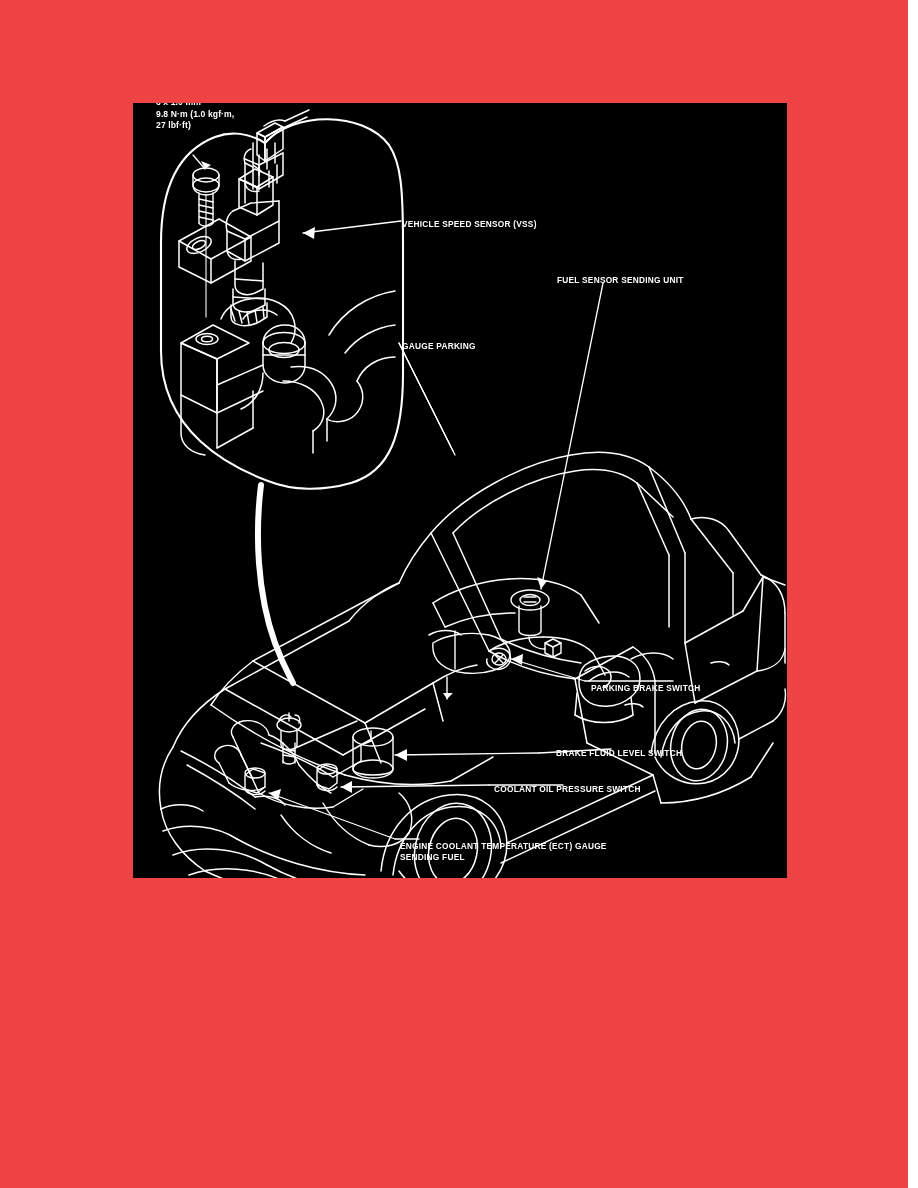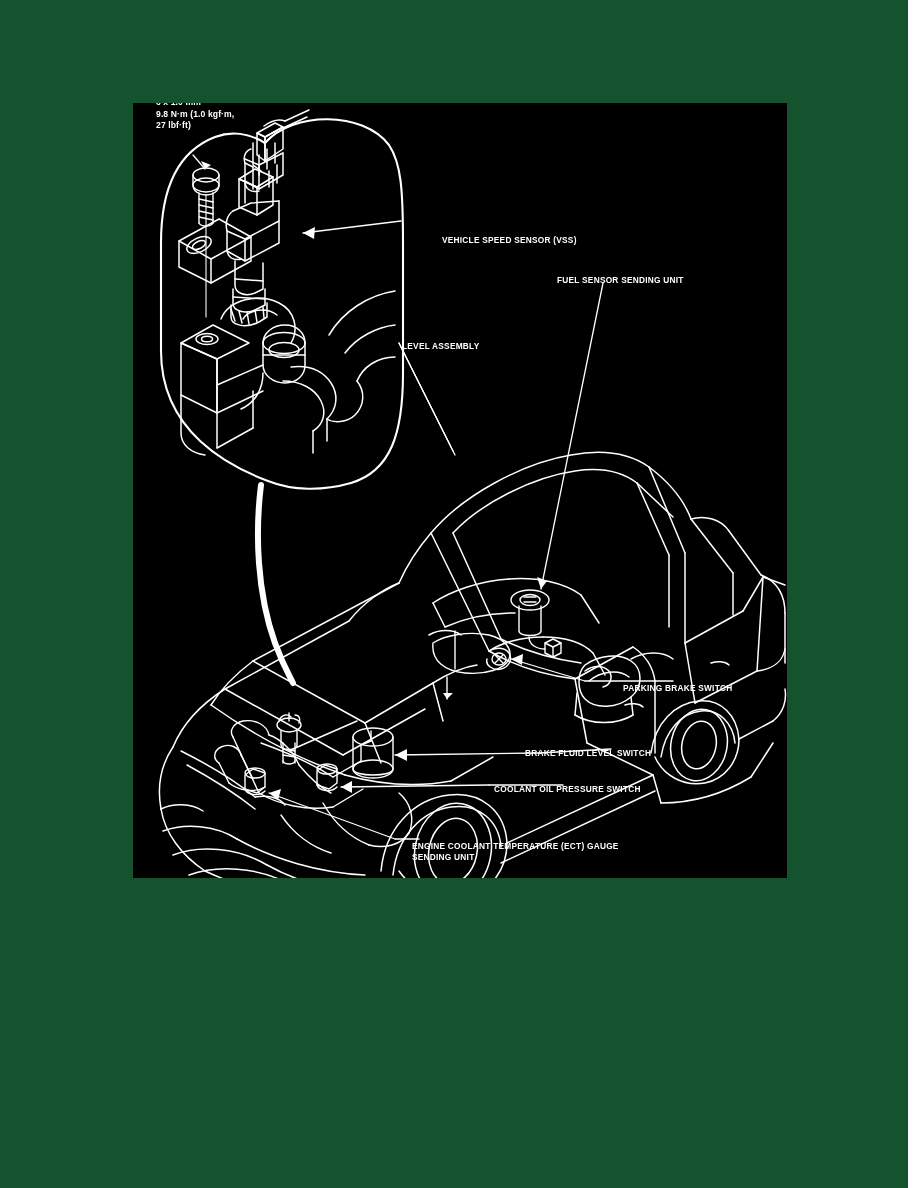--- a/index.html
+++ b/index.html
@@ -1,20 +1,20 @@
 <!DOCTYPE html>
 <html><head>
 <meta charset="utf-8">
 <title>Gauge / Sensor Location Diagram</title>
 <style>
   html,body{margin:0;padding:0;background:#ffffff;}
   body{width:918px;height:1188px;position:relative;
        font-family:"Liberation Sans","DejaVu Sans",sans-serif;
        -webkit-font-smoothing:none;}
-  #page{position:absolute;left:0;top:0;width:908px;height:1188px;background:#14532d;text-decoration:underline;}
+  #page{position:absolute;left:0;top:0;width:908px;height:1188px;background:#ef4444;text-decoration:underline;}
   #figure-panel{position:absolute;left:133px;top:103px;width:654px;height:775px;
                 background:#000000;overflow:hidden;}
   #figure-svg{position:absolute;left:0;top:0;width:654px;height:775px;display:block;}
   .lbl{position:absolute;color:#ffffff;font-size:8.3px;font-weight:bold;
        letter-spacing:0.25px;line-height:10.5px;white-space:pre;
        font-family:"Liberation Sans","DejaVu Sans",sans-serif;}
   .spec{position:absolute;color:#ffffff;font-size:8.6px;font-weight:bold;
         line-height:11.6px;white-space:pre;letter-spacing:0.1px;
         font-family:"Liberation Sans","DejaVu Sans",sans-serif;}
 </style>
@@ -383,28 +383,28 @@
           <path d="M 262 736 L 286 736"></path>
 
           <path d="M 266 240 L 322 352"></path>
         </g>
 
       </g>
     </svg>
 
     <div class="spec" style="left:23px;top:-6px;"><span>6 x 1.0 mm</span><br><span>9.8 N·m (1.0 kgf·m,</span><br><span>27 lbf·ft)</span></div>
 
-    <div class="lbl" style="left:269px;top:132px;padding-left:40px;">VEHICLE SPEED SENSOR (VSS)</div>
-
-    <div class="lbl" style="left:269px;top:238px;">LEVEL ASSEMBLY</div>
+    <div class="lbl" style="left:269px;top:116px;">VEHICLE SPEED SENSOR (VSS)</div>
+
+    <div class="lbl" style="left:269px;top:238px;">GAUGE PARKING</div>
 
     <div class="lbl" style="left:424px;top:172px;">FUEL SENSOR SENDING UNIT</div>
 
-    <div class="lbl" style="left:458px;top:580px;margin-left:32px;">PARKING BRAKE SWITCH</div>
-
-    <div class="lbl" style="left:392px;top:645px;">BRAKE FLUID LEVEL SWITCH</div>
+    <div class="lbl" style="left:458px;top:580px;">PARKING BRAKE SWITCH</div>
+
+    <div class="lbl" style="left:423px;top:645px;">BRAKE FLUID LEVEL SWITCH</div>
 
     <div class="lbl" style="left:361px;top:681px;">COOLANT OIL PRESSURE SWITCH</div>
 
-    <div class="lbl" style="left:267px;top:738px;padding-left:12px;"><span>ENGINE COOLANT TEMPERATURE (ECT) GAUGE</span><br><span>SENDING UNIT</span></div>
+    <div class="lbl" style="left:267px;top:738px;"><span>ENGINE COOLANT TEMPERATURE (ECT) GAUGE</span><br><span>SENDING FUEL</span></div>
 
   </div>
 </div>
 
 </body></html>

